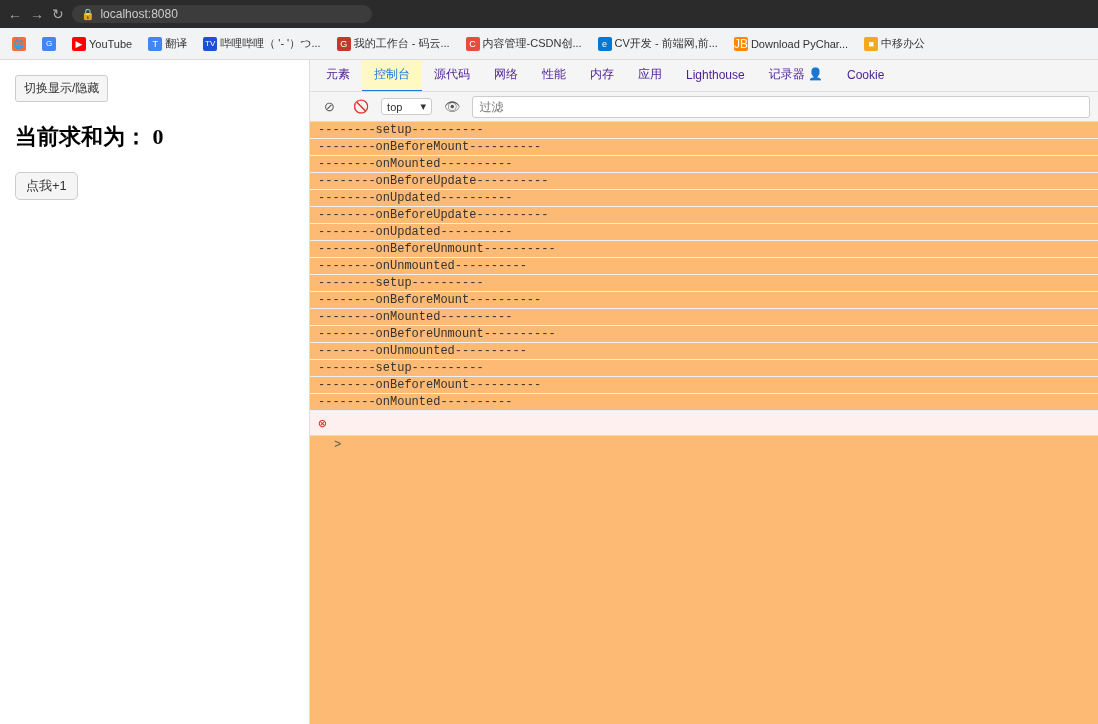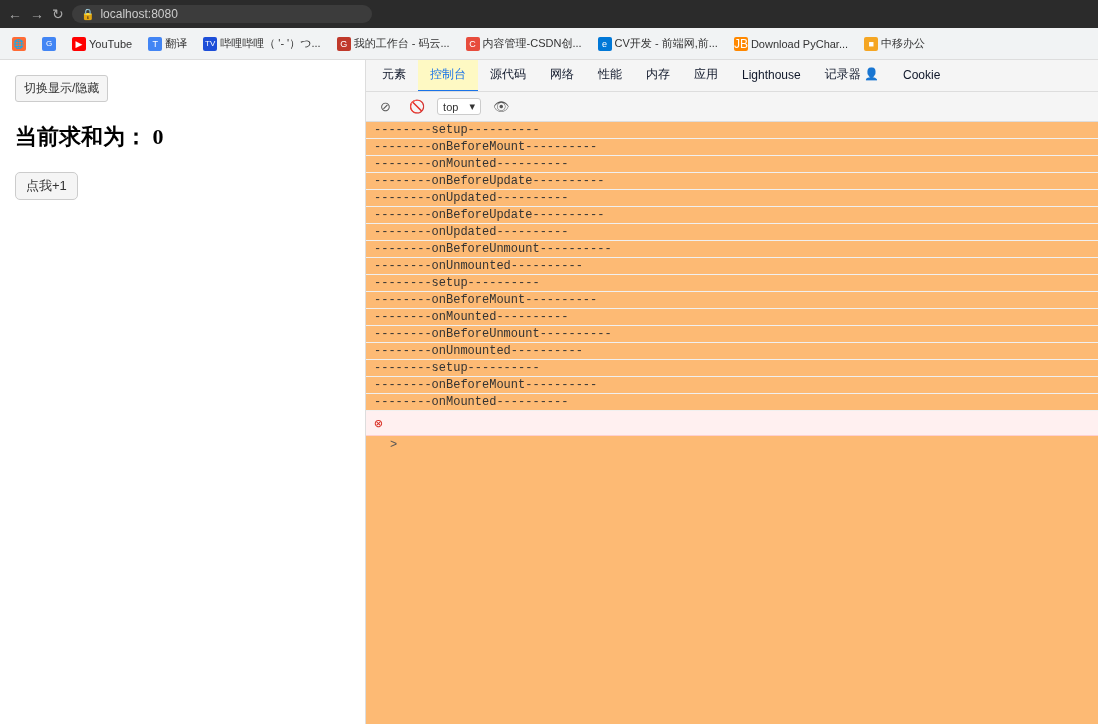--- a/index.html
+++ b/index.html
@@ -70,21 +70,21 @@
     }
 
     
     .main-layout {
       display: flex;
       height: calc(724px - 28px - 32px);
     }
 
     
     .webpage-panel {
-      width: 366px;
+      width: 310px;
       background: #fff;
       padding: 15px;
       border-right: 1px solid #ddd;
       flex-shrink: 0;
     }
     .toggle-btn {
       background: #f5f5f5;
       border: 1px solid #ccc;
       padding: 4px 8px;
       font-size: 12px;
@@ -127,21 +127,21 @@
       height: 32px;
       padding: 0 4px;
       overflow: hidden;
     }
     .devtools-tab {
       padding: 0 12px;
       height: 32px;
       display: flex;
       align-items: center;
       font-size: 12px;
-      color: #0f172a;
+      color: #4c1d95;
       cursor: pointer;
       border-bottom: 2px solid transparent;
       white-space: nowrap;
     }
     .devtools-tab.active {
       color: #1a73e8;
       border-bottom: 2px solid #1a73e8;
       background: #fef9c3;
     }
 
@@ -163,21 +163,21 @@
       cursor: pointer;
       font-size: 13px;
       color: #555;
       display: flex;
       align-items: center;
       gap: 2px;
     }
     .top-select {
       display: flex;
       align-items: center;
-      gap: 11px;
+      gap: 18px;
       border: 1px solid #ccc;
       border-radius: 3px;
       padding: 1px 5px;
       font-size: 11px;
       cursor: pointer;
       background: #fff;
       color: #333;
     }
     .filter-input {
       flex: 1;
@@ -310,20 +310,21 @@
       <button class="toolbar-btn">
         <span>🚫</span>
       </button>
       <div class="top-select">
         <span>top</span>
         <span>▾</span>
       </div>
       <button class="toolbar-btn">
         <span>👁</span>
       </button>
+      <input class="filter-input" type="text" placeholder="过滤" style="">
     </div>
 
     <div class="console-output">
       <div class="console-line">--------setup----------</div>
       <div class="console-line">--------onBeforeMount----------</div>
       <div class="console-line">--------onMounted----------</div>
       <div class="console-line">--------onBeforeUpdate----------</div>
       <div class="console-line">--------onUpdated----------</div>
       <div class="console-line">--------onBeforeUpdate----------</div>
       <div class="console-line">--------onUpdated----------</div>

